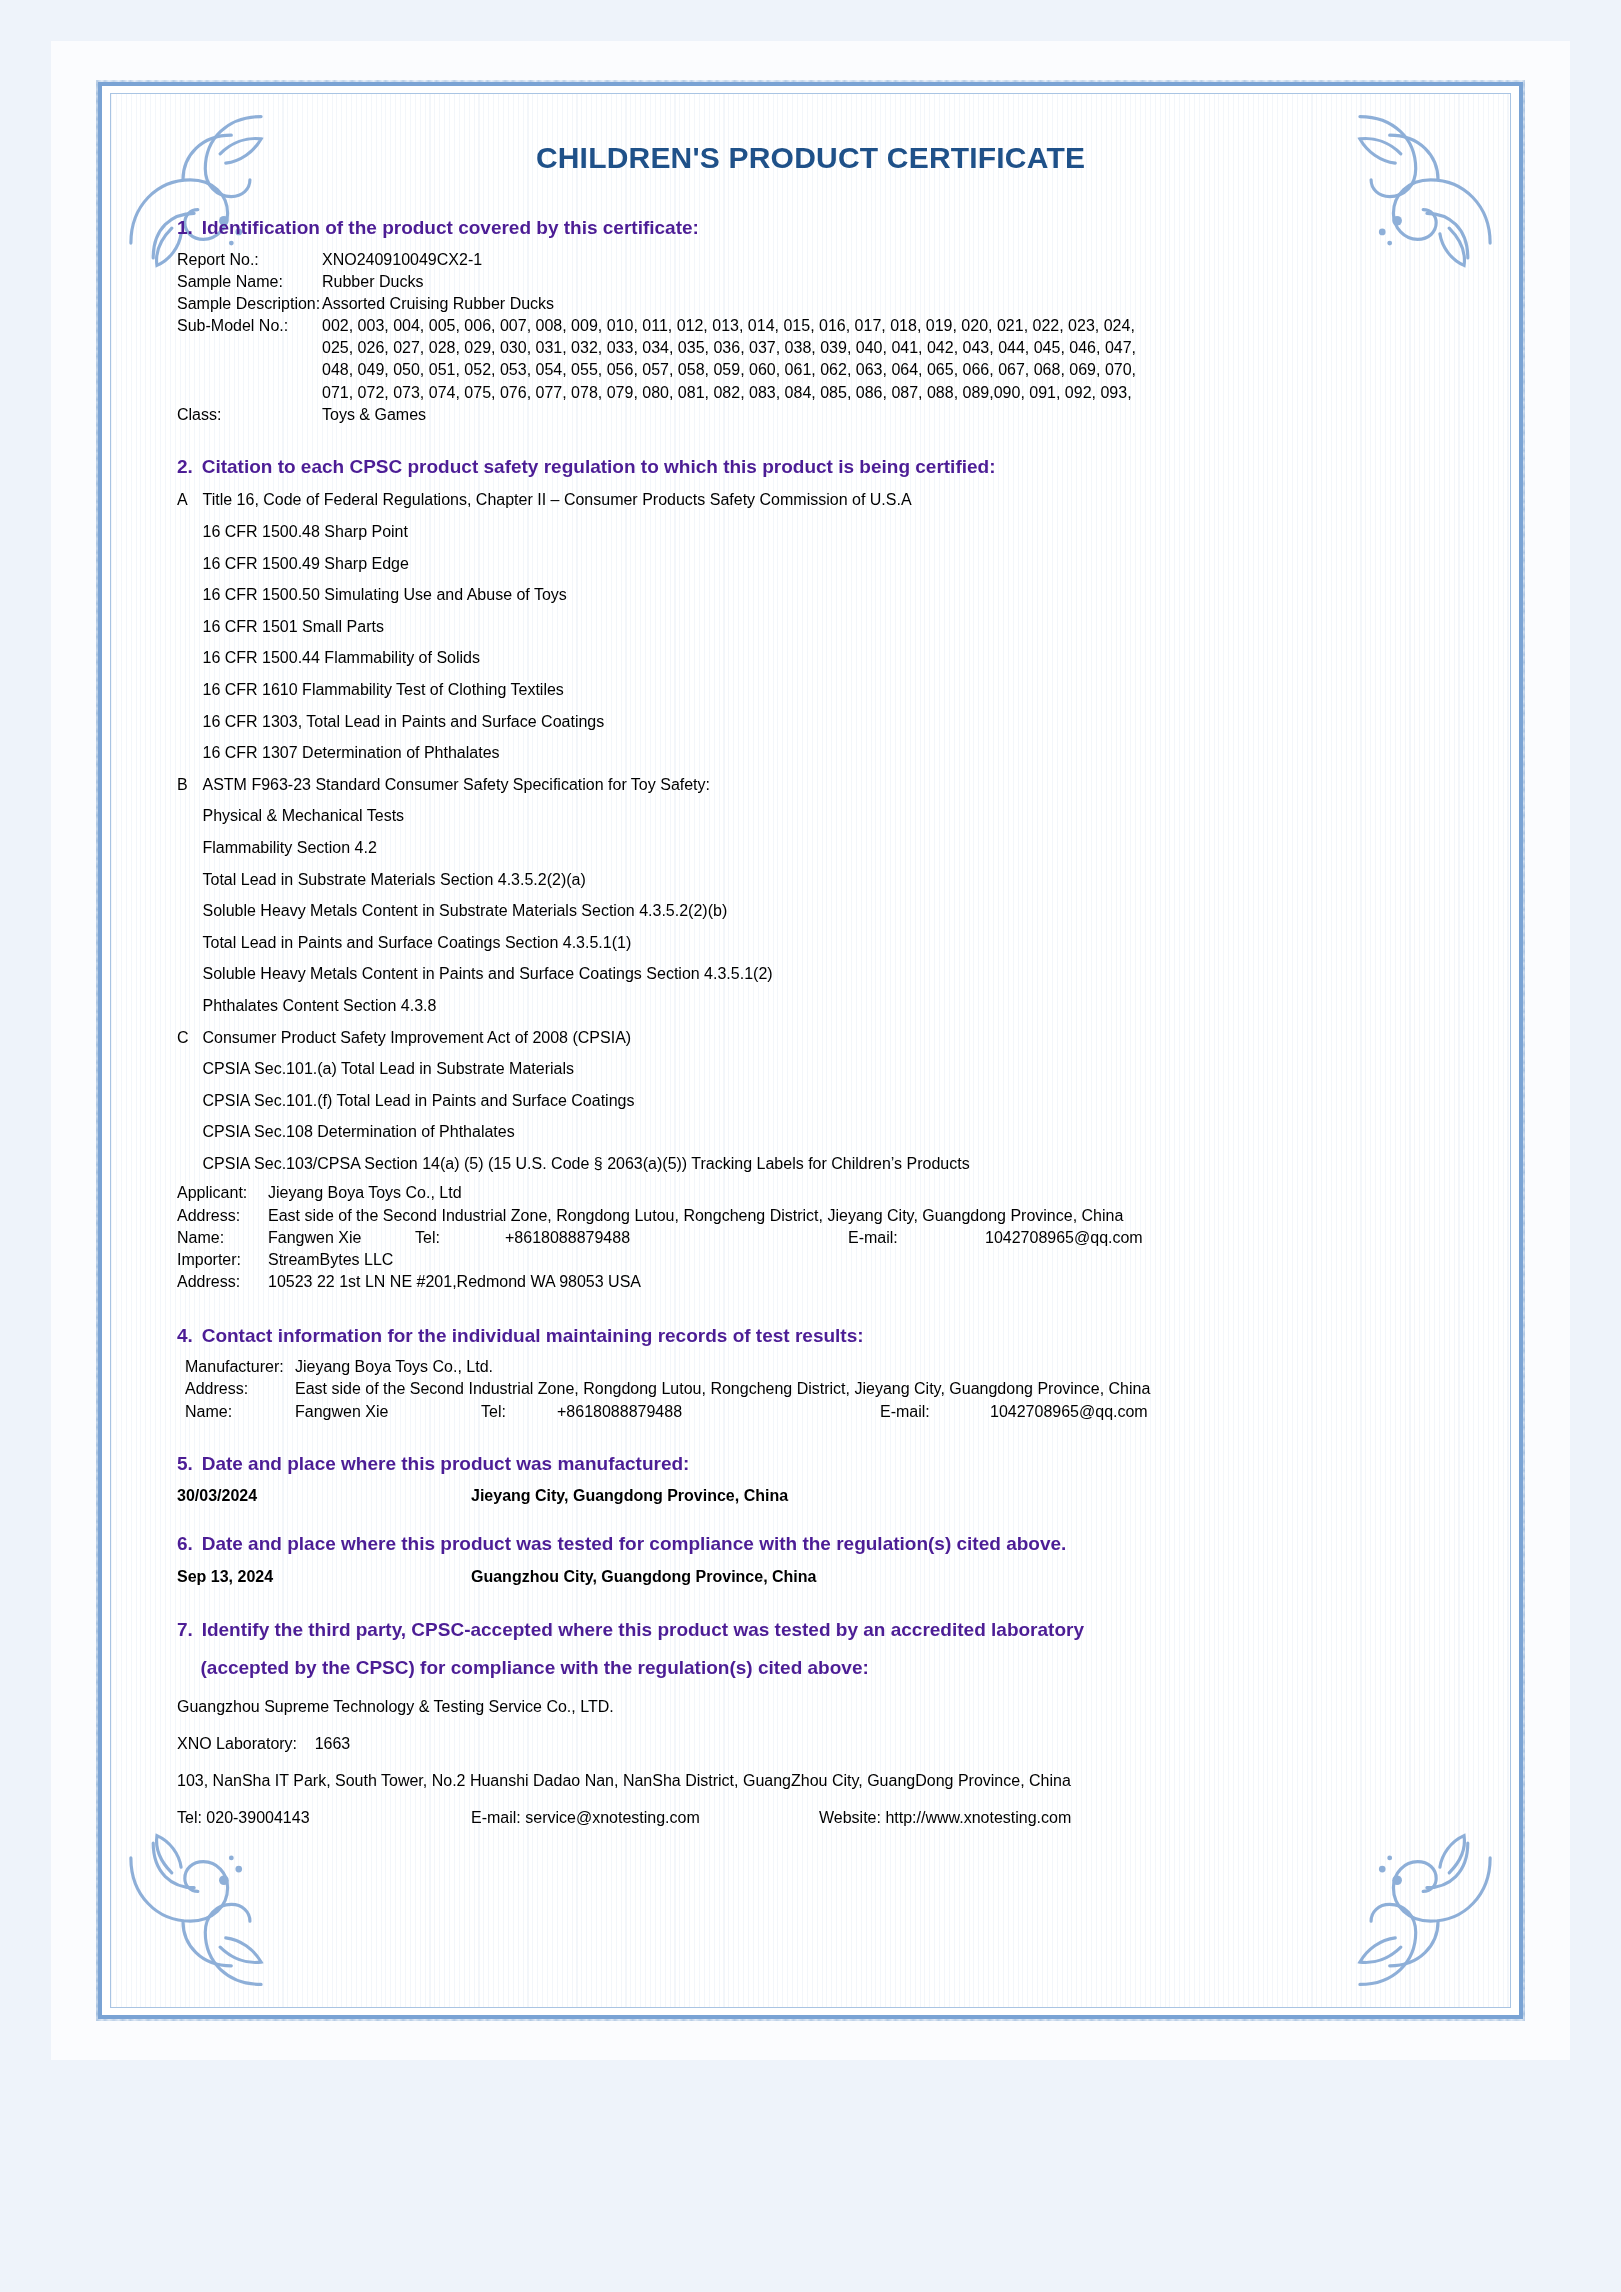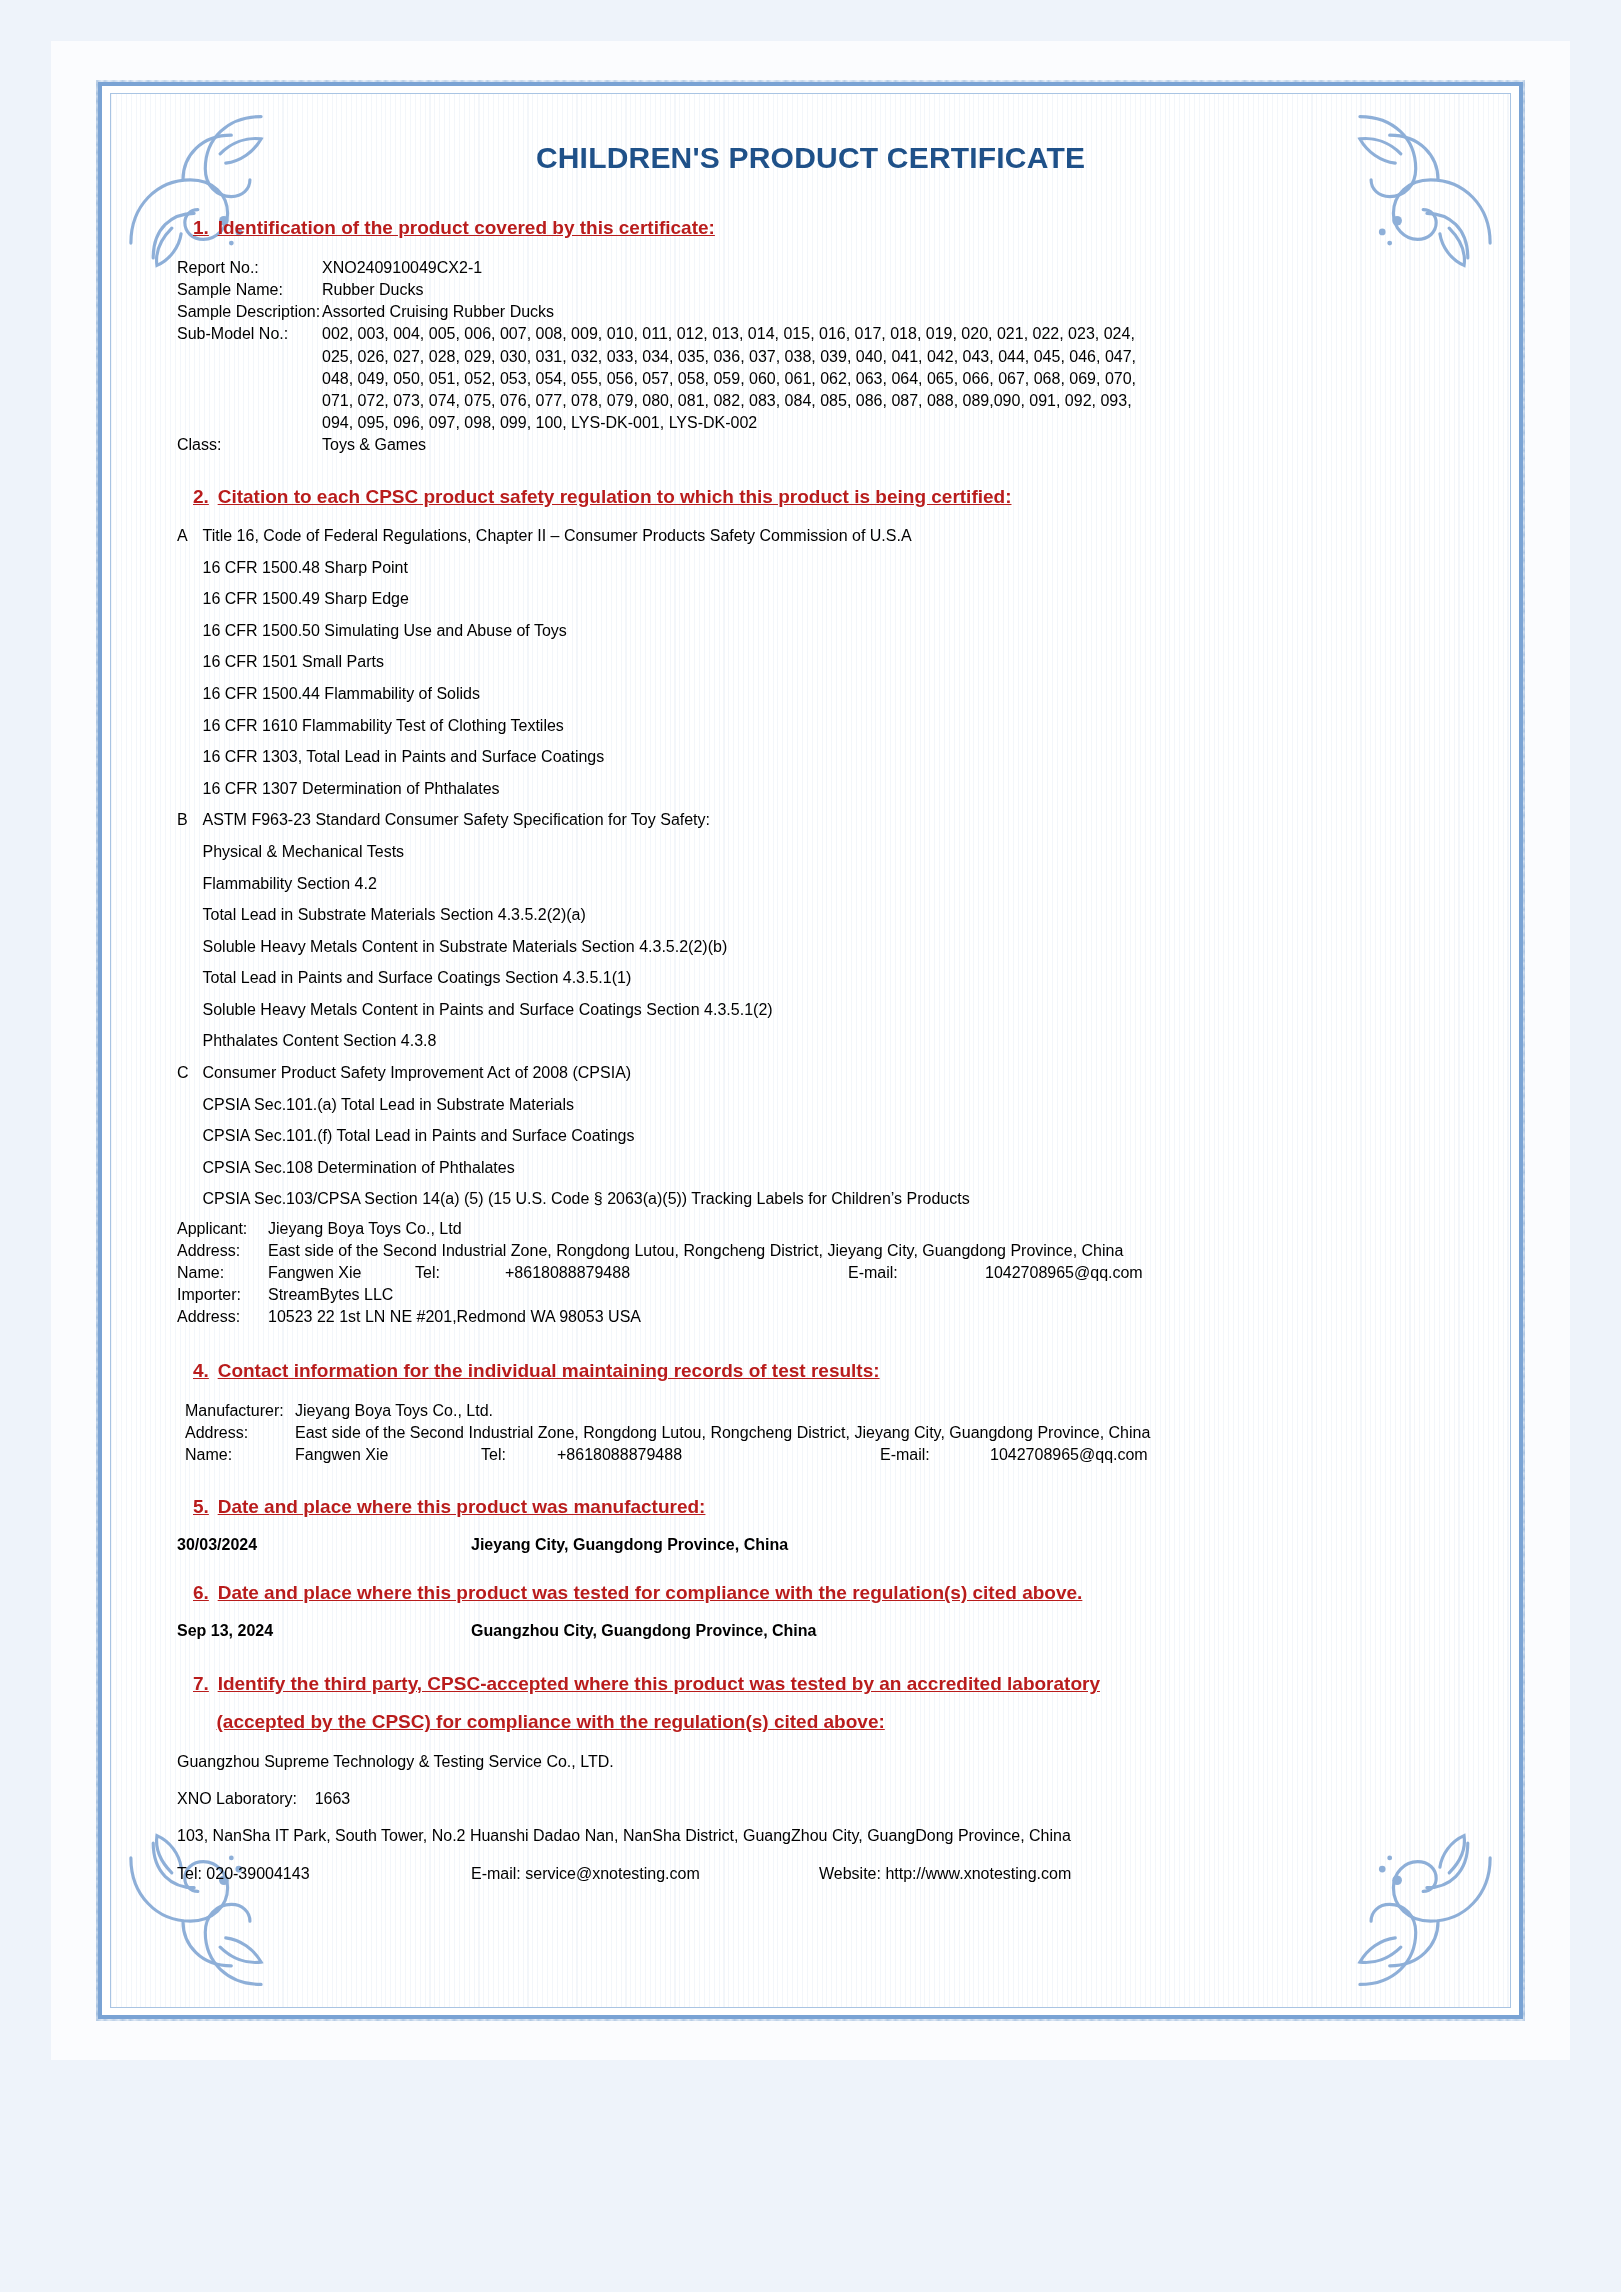--- a/index.html
+++ b/index.html
@@ -123,25 +123,24 @@
     color: #1f5189;
     font-size: 30px;
     font-weight: bold;
     letter-spacing: 0.2px;
     margin: 21.6px 0 0 0;
   }
 
   .section-head {
     font-size: 19px;
     font-weight: bold;
-    color: #b91c1c;
-    margin: 16px;
+    color: #4c1d95;
+    margin: 0;
     padding: 0;
     line-height: 1.30;
-    text-decoration: underline;
   }
   .sec1-head   { margin-top: 41px; }
   .sec2-head   { margin-top: 29px; }
   .sec3-head   { margin-top: 32px; }
   .sec4-head   { margin-top: 31px; }
   .sec5-head   { margin-top: 29px; }
   .sec6-head   { margin-top: 27.4px; }
   .sec7-head   { margin-top: 32px; }
   .section-head .num { margin-right: 8.8px; }
   .sec7-line2 { display: block; padding-left: 23.5px; margin-top: 13.7px; }
@@ -282,21 +281,20 @@
         <span class="k">Sample Description:</span>
         <span class="v">Assorted Cruising Rubber Ducks</span>
       </div>
       <div class="kv">
         <span class="k">Sub-Model No.:</span>
         <span class="v submodel-lines">
           <div>002, 003, 004, 005, 006, 007, 008, 009, 010, 011, 012, 013, 014, 015, 016, 017, 018, 019, 020, 021, 022, 023, 024,</div>
           <div>025, 026, 027, 028, 029, 030, 031, 032, 033, 034, 035, 036, 037, 038, 039, 040, 041, 042, 043, 044, 045, 046, 047,</div>
           <div>048, 049, 050, 051, 052, 053, 054, 055, 056, 057, 058, 059, 060, 061, 062, 063, 064, 065, 066, 067, 068, 069, 070,</div>
           <div>071, 072, 073, 074, 075, 076, 077, 078, 079, 080, 081, 082, 083, 084, 085, 086, 087, 088, 089,090, 091, 092, 093,</div>
-          <div>094, 095, 096, 097, 098, 099, 100, LYS-DK-001, LYS-DK-002</div>
         </span>
       </div>
       <div class="kv">
         <span class="k">Class:</span>
         <span class="v">Toys &amp; Games</span>
       </div>
     </div>
 
     <div class="section-head sec2-head">
       <span class="num">2.</span><span>Citation to each CPSC product safety regulation to which this product is being certified:</span>

